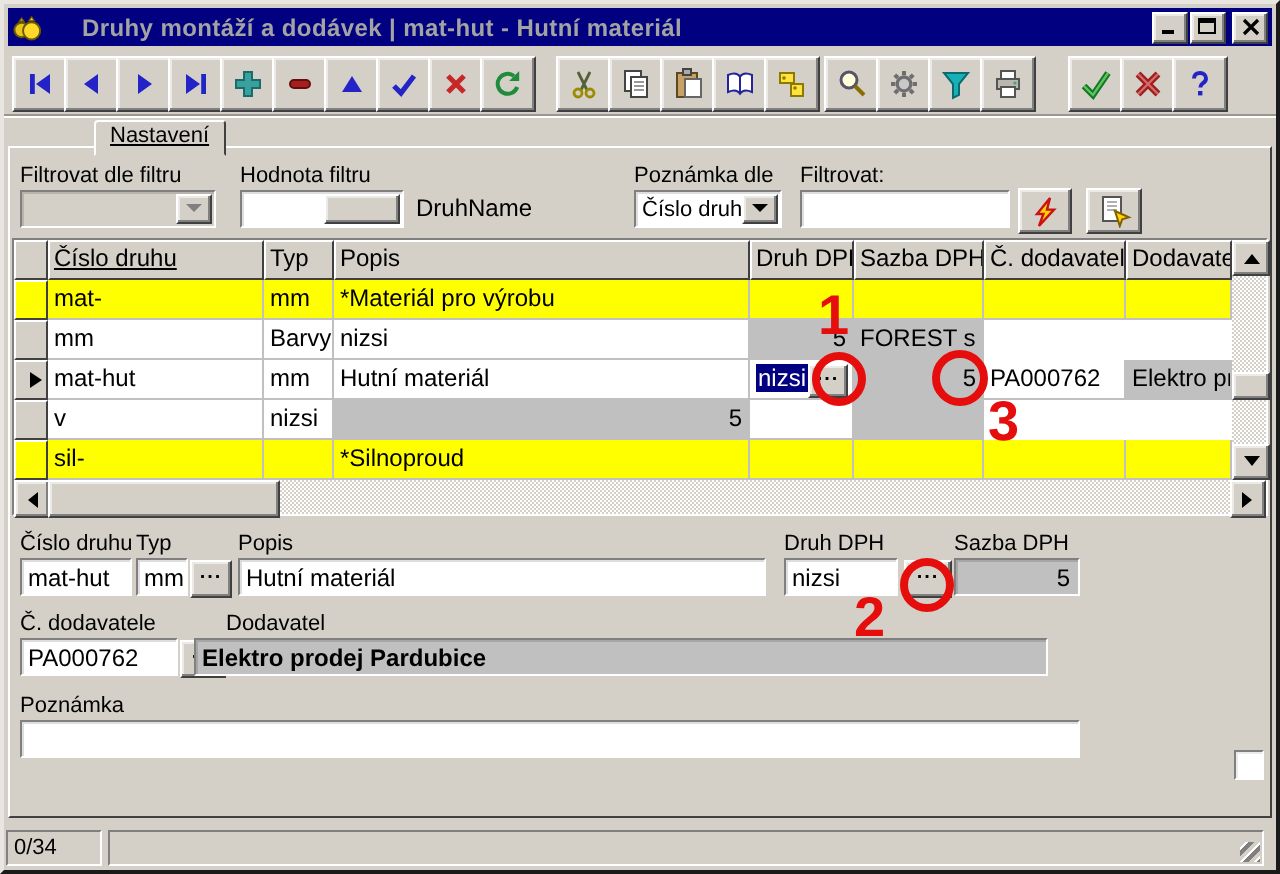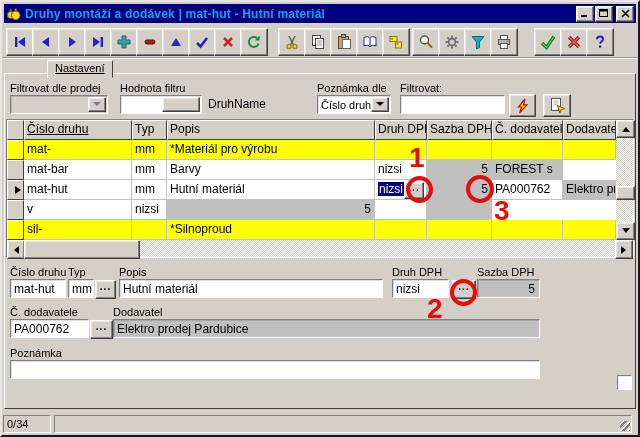--- a/index.html
+++ b/index.html
@@ -4,21 +4,21 @@
 <style>
   html,body{margin:0;padding:0;}
   body{font-family:"Liberation Sans",sans-serif;font-size:11px;color:#000;background:#808080;}
   #screen{position:relative;width:640px;height:437px;background:#d4d0c8;overflow:hidden;}
   .abs{position:absolute;}
   
   .frame{position:absolute;inset:0;border:2px solid;border-color:#e9e6e1 #1a1a1a #1a1a1a #e9e6e1;pointer-events:none;}
   .raised{background:#d4d0c8;border:1px solid;border-color:#fff #404040 #404040 #fff;box-shadow:inset -1px -1px 0 #808080,inset 1px 1px 0 #eceae6;}
   .sunken{border:1px solid;border-color:#808080 #fff #fff #808080;box-shadow:inset 1px 1px 0 #5a5a5a1f;}
   .titlebar{left:4px;top:4px;width:632px;height:19px;background:#000080;display:flex;align-items:center;padding:0 2px;box-sizing:border-box;}
-  .title{color:#0ea5e9;font-weight:bold;font-size:12px;white-space:nowrap;flex:1;margin-left:4px;letter-spacing:.2px;}
+  .title{color:#a3a3a3;font-weight:bold;font-size:12px;white-space:nowrap;flex:1;margin-left:20px;letter-spacing:.2px;}
   .wbtn{width:16px;height:14px;display:flex;align-items:center;justify-content:center;margin-left:1px;}
   .tbtn{position:absolute;top:28px;width:26px;height:26px;display:flex;align-items:center;justify-content:center;}
   .groove{left:2px;top:57px;width:636px;height:0;border-top:1px solid #9a968e;border-bottom:1px solid #fff;}
   .tab{left:47px;top:60px;height:15px;background:#d4d0c8;border:1px solid;border-color:#fff #404040 #d4d0c8 #fff;border-radius:2px 2px 0 0;padding:1px 7px 0 7px;z-index:3;line-height:12px;text-decoration:underline;}
   .page{left:4px;top:73px;width:632px;height:336px;background:#d4d0c8;border:1px solid;border-color:#fff #404040 #404040 #fff;box-sizing:border-box;}
   .lbl{position:absolute;white-space:nowrap;}
   .field{position:absolute;background:#fff;border:1px solid;border-color:#808080 #fff #fff #808080;box-shadow:inset 1px 1px 0 #00000022;font-size:12px;padding:2px 3px 0 3px;box-sizing:border-box;height:19px;line-height:14px;white-space:nowrap;overflow:hidden;}
   .ro{background:#c0c0c0;}
   .num{text-align:right;}
   .ell{position:absolute;font-weight:bold;font-size:10px;text-align:center;line-height:11px;letter-spacing:1px;}
@@ -220,21 +220,21 @@
         </svg>
       </div>
   </div>
 
   <div class="abs groove"></div>
 
   <div class="abs tab"><span>Nastavení</span></div>
 
   <div class="abs page"></div>
 
-  <div class="lbl" style="left:10px;top:82px;">Filtrovat dle prodej</div>
+  <div class="lbl" style="left:10px;top:82px;">Filtrovat dle filtru</div>
   <div class="field sunken ro" style="left:10px;top:95px;width:98px;background:#d4d0c8;">
     <span></span>
     <span class="combo-btn raised">
         <span class="combo-arrow" style="border-top-color:#808080;"></span>
       </span>
   </div>
 
   <div class="lbl" style="left:120px;top:82px;">Hodnota filtru</div>
   <div class="field sunken" style="left:120px;top:95px;width:82px;">
     <span></span>
@@ -283,21 +283,20 @@
       <div class="c">mm</div>
       <div class="c">*Materiál pro výrobu</div>
       <div class="c"></div>
       <div class="c num"></div>
       <div class="c"></div>
       <div class="c"></div>
     </div>
 
     <div class="grow">
       <div class="c ind"></div>
-      <div class="c">mat-bar</div>
       <div class="c">mm</div>
       <div class="c">Barvy</div>
       <div class="c">nizsi</div>
       <div class="c num gray">5</div>
       <div class="c gray">FOREST s</div>
     </div>
 
     <div class="grow">
       <div class="c ind">
           <div class="rowarrow"></div>
@@ -367,21 +366,21 @@
   <div class="ell raised" style="left:452px;top:280px;width:22px;height:17px;">...</div>
 
   <div class="lbl" style="left:477px;top:266px;">Sazba DPH</div>
   <div class="field sunken ro num" style="left:477px;top:279px;width:63px;padding-right:4px;">5</div>
 
   <div class="lbl" style="left:10px;top:306px;">Č. dodavatele</div>
   <div class="field sunken" style="left:10px;top:319px;width:79px;"><span>PA000762</span></div>
   <div class="ell raised" style="left:90px;top:320px;width:21px;height:17px;">...</div>
 
   <div class="lbl" style="left:113px;top:306px;">Dodavatel</div>
-  <div class="field sunken ro" style="left:113px;top:319px;width:427px;">Elektro prodej Pardubice</div>
+  <div class="field sunken ro" style="left:97px;top:319px;width:427px;font-weight:bold;">Elektro prodej Pardubice</div>
 
   <div class="lbl" style="left:10px;top:347px;">Poznámka</div>
   <div class="field sunken" style="left:10px;top:360px;width:530px;"><span></span></div>
 
   <div class="abs sunken" style="left:617px;top:375px;width:13px;height:13px;background:#fff;"></div>
 
   <div class="statuspanel" style="left:3px;width:48px;">0/34</div>
   <div class="statuspanel" style="left:54px;width:578px;"></div>
   <div class="grip"></div>
 

